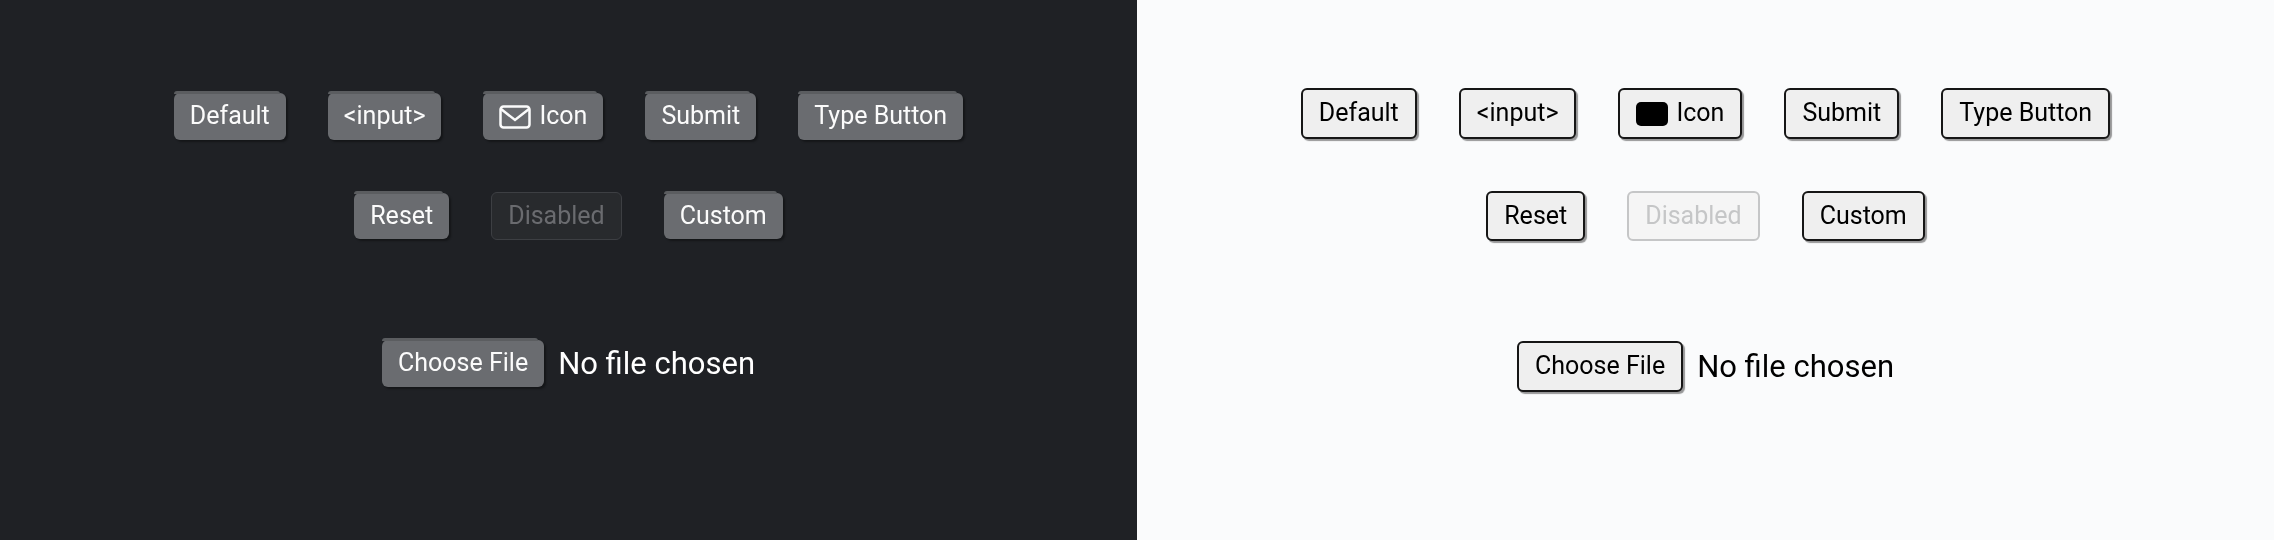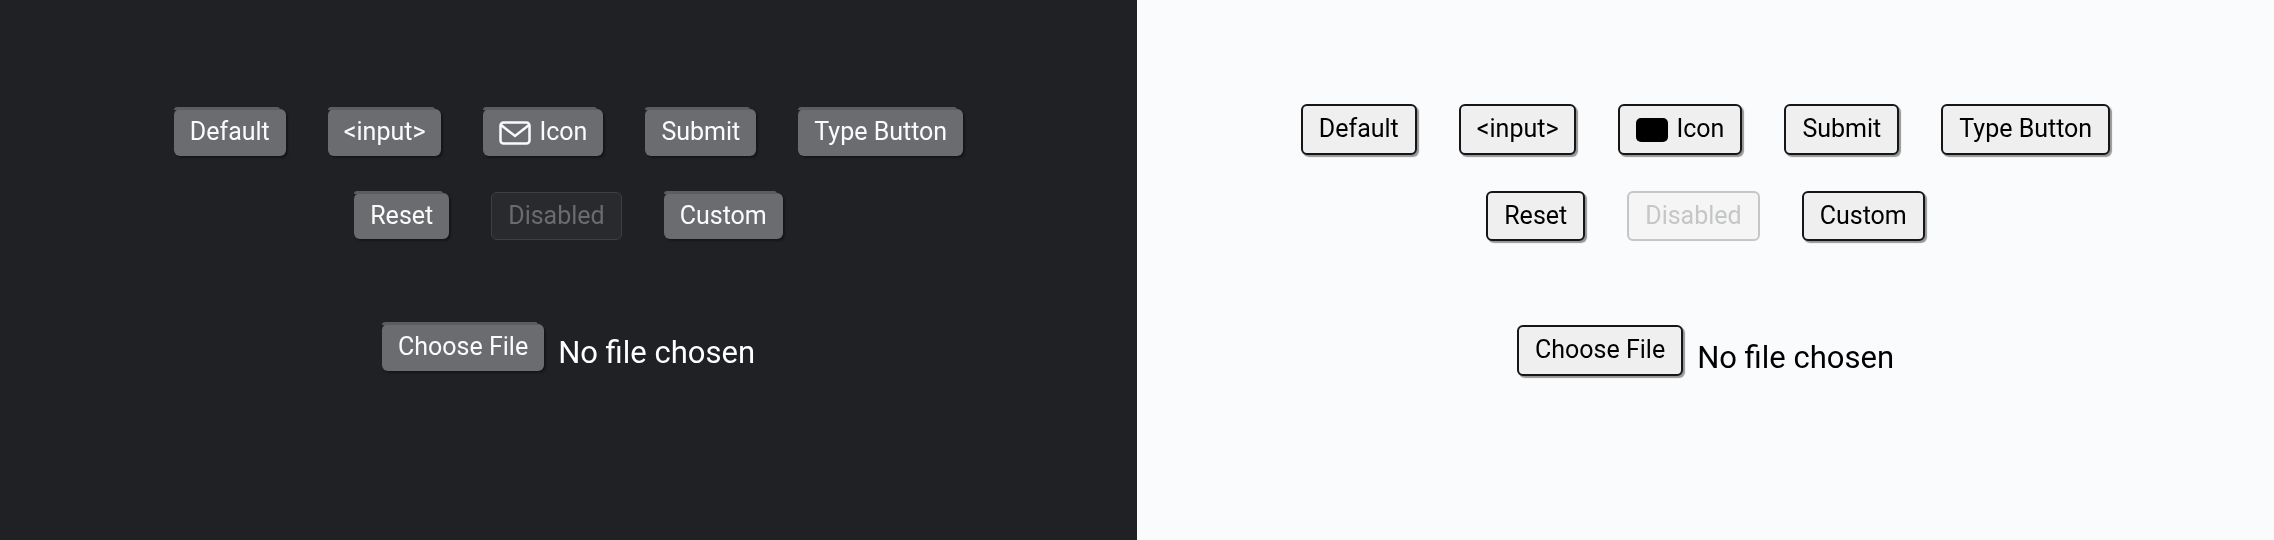--- a/index.html
+++ b/index.html
@@ -13,21 +13,21 @@
       width: 2274px;
       height: 540px;
     }
     .panel {
       width: 50%;
       height: 100%;
       display: flex;
       flex-direction: column;
       align-items: center;
       justify-content: center;
-      gap: 36px;
+      gap: 52px;
       padding-bottom: 60px;
     }
     .panel.dark {
       background: #1f2125;
     }
     .panel.light {
       background: #fafbfc;
     }
     .row {
       display: flex;
@@ -96,21 +96,21 @@
     }
     .light .icon-solid {
       width: 32px;
       height: 24px;
       background: #000;
       border-radius: 5px;
       display: inline-block;
     }
     .file-row {
       display: flex;
-      align-items: flex-end;
+      align-items: center;
       gap: 14px;
       margin-top: 48px;
     }
     .file-text {
       font-size: 31px;
     }
     .dark .file-text {
       color: #fff;
     }
     .light .file-text {

